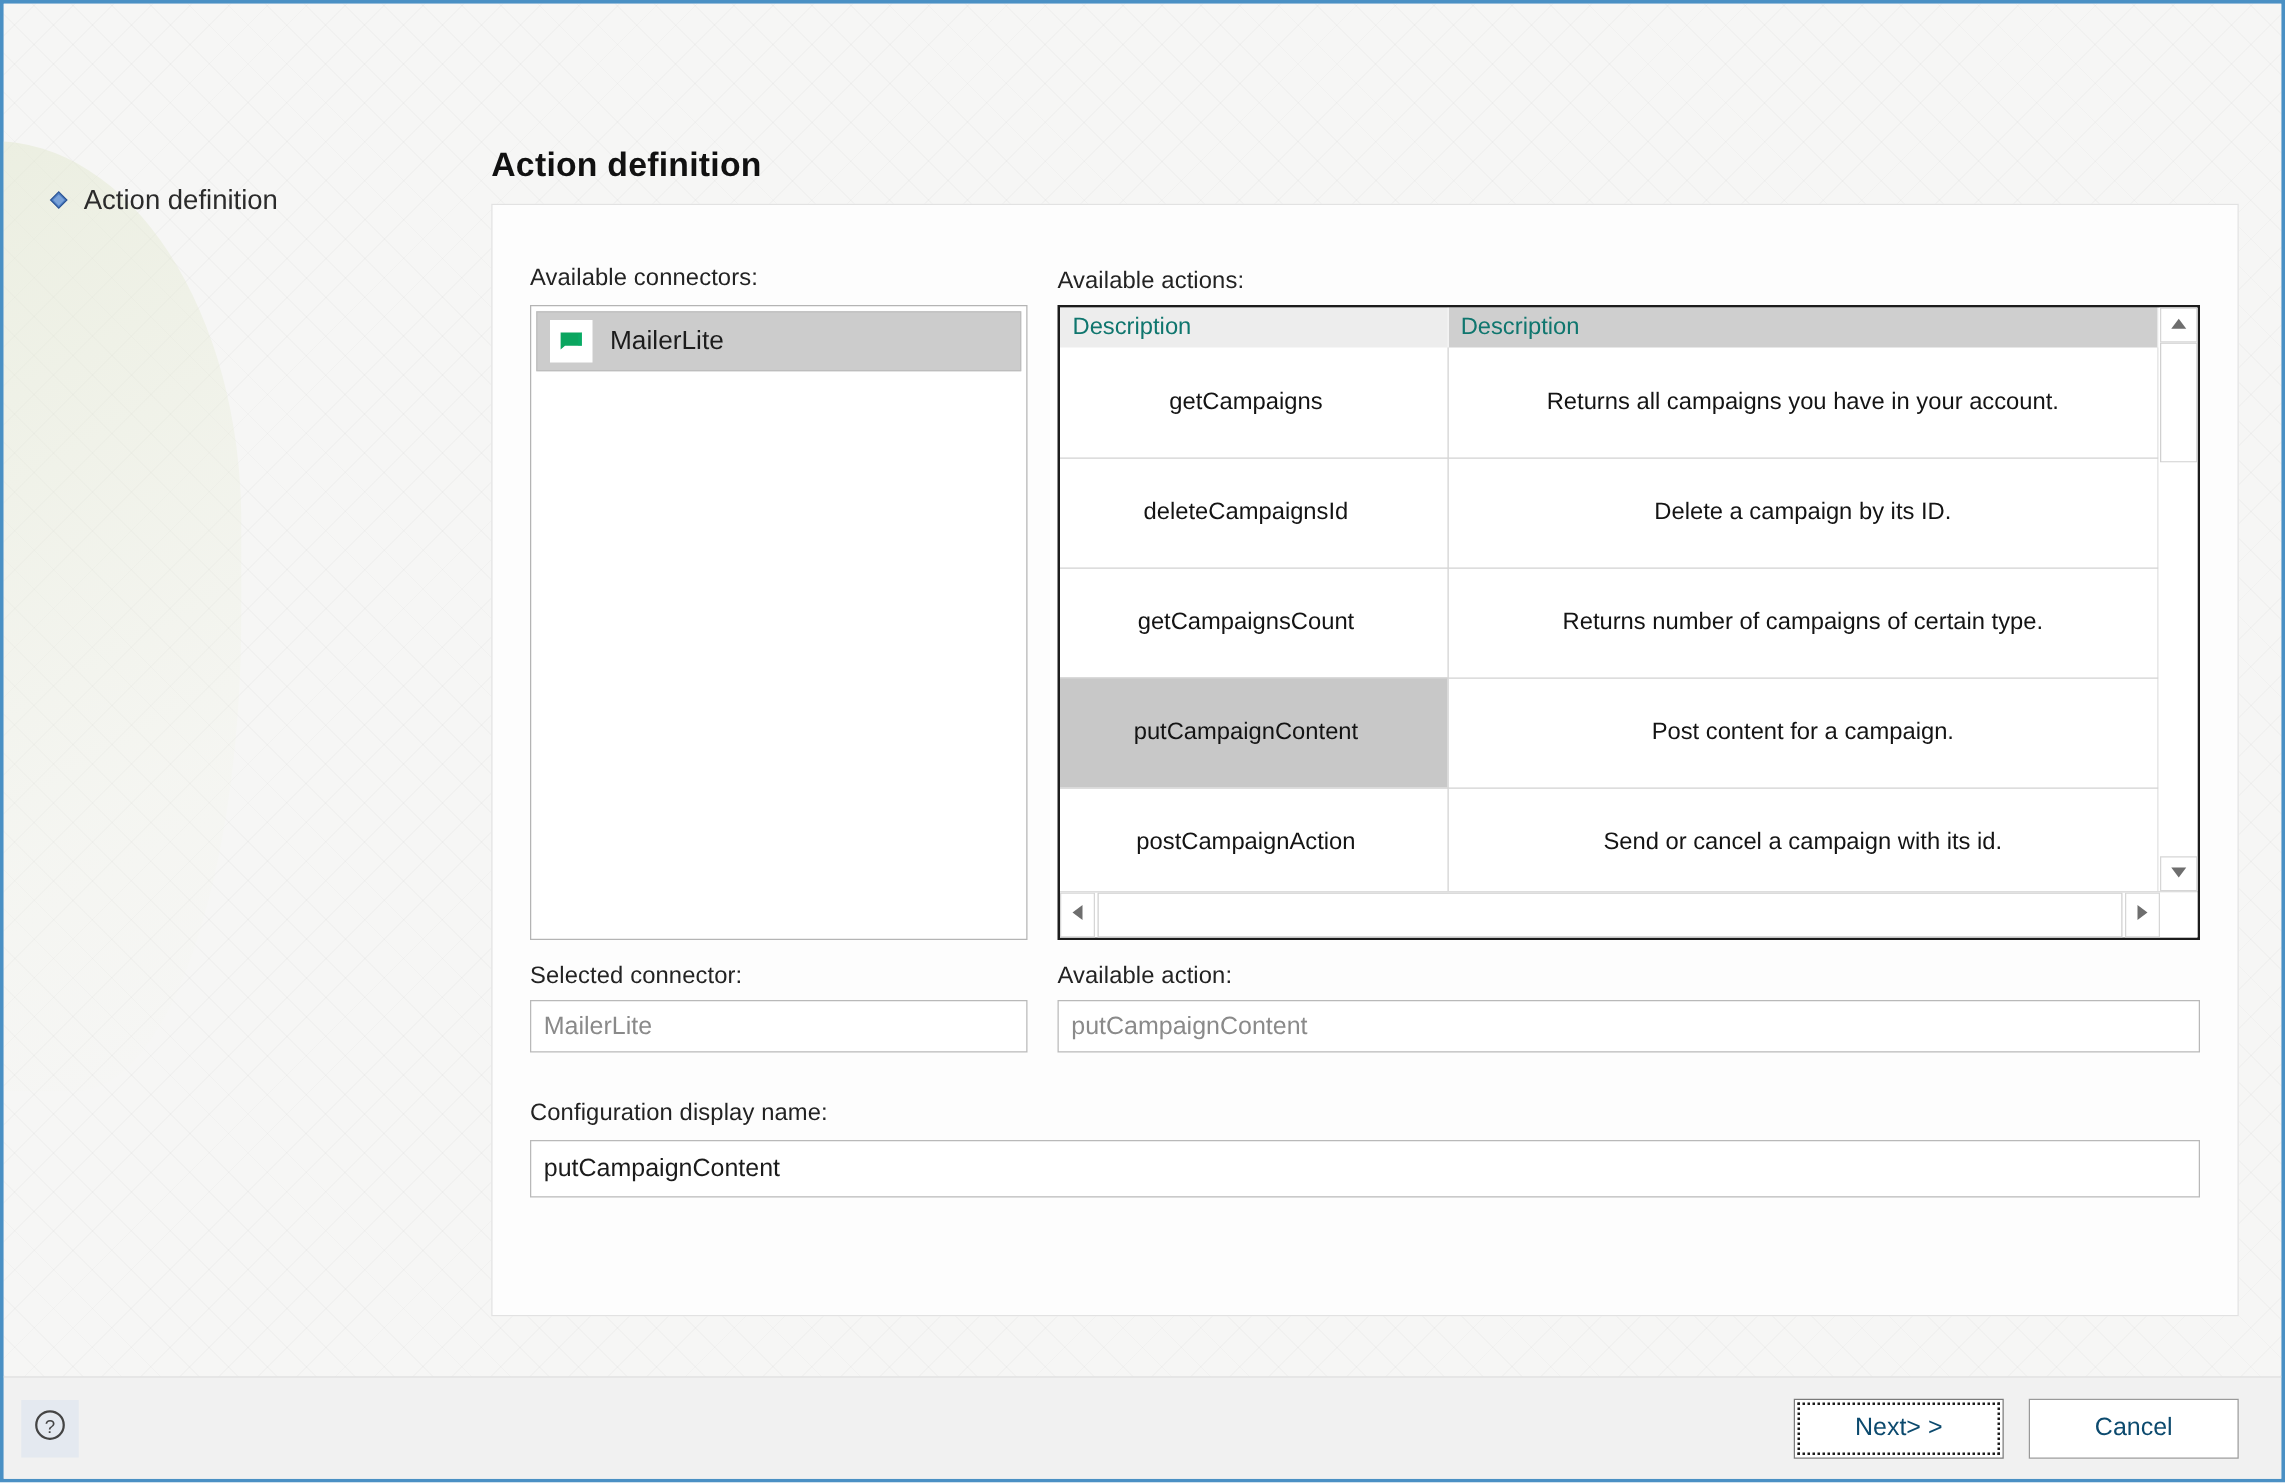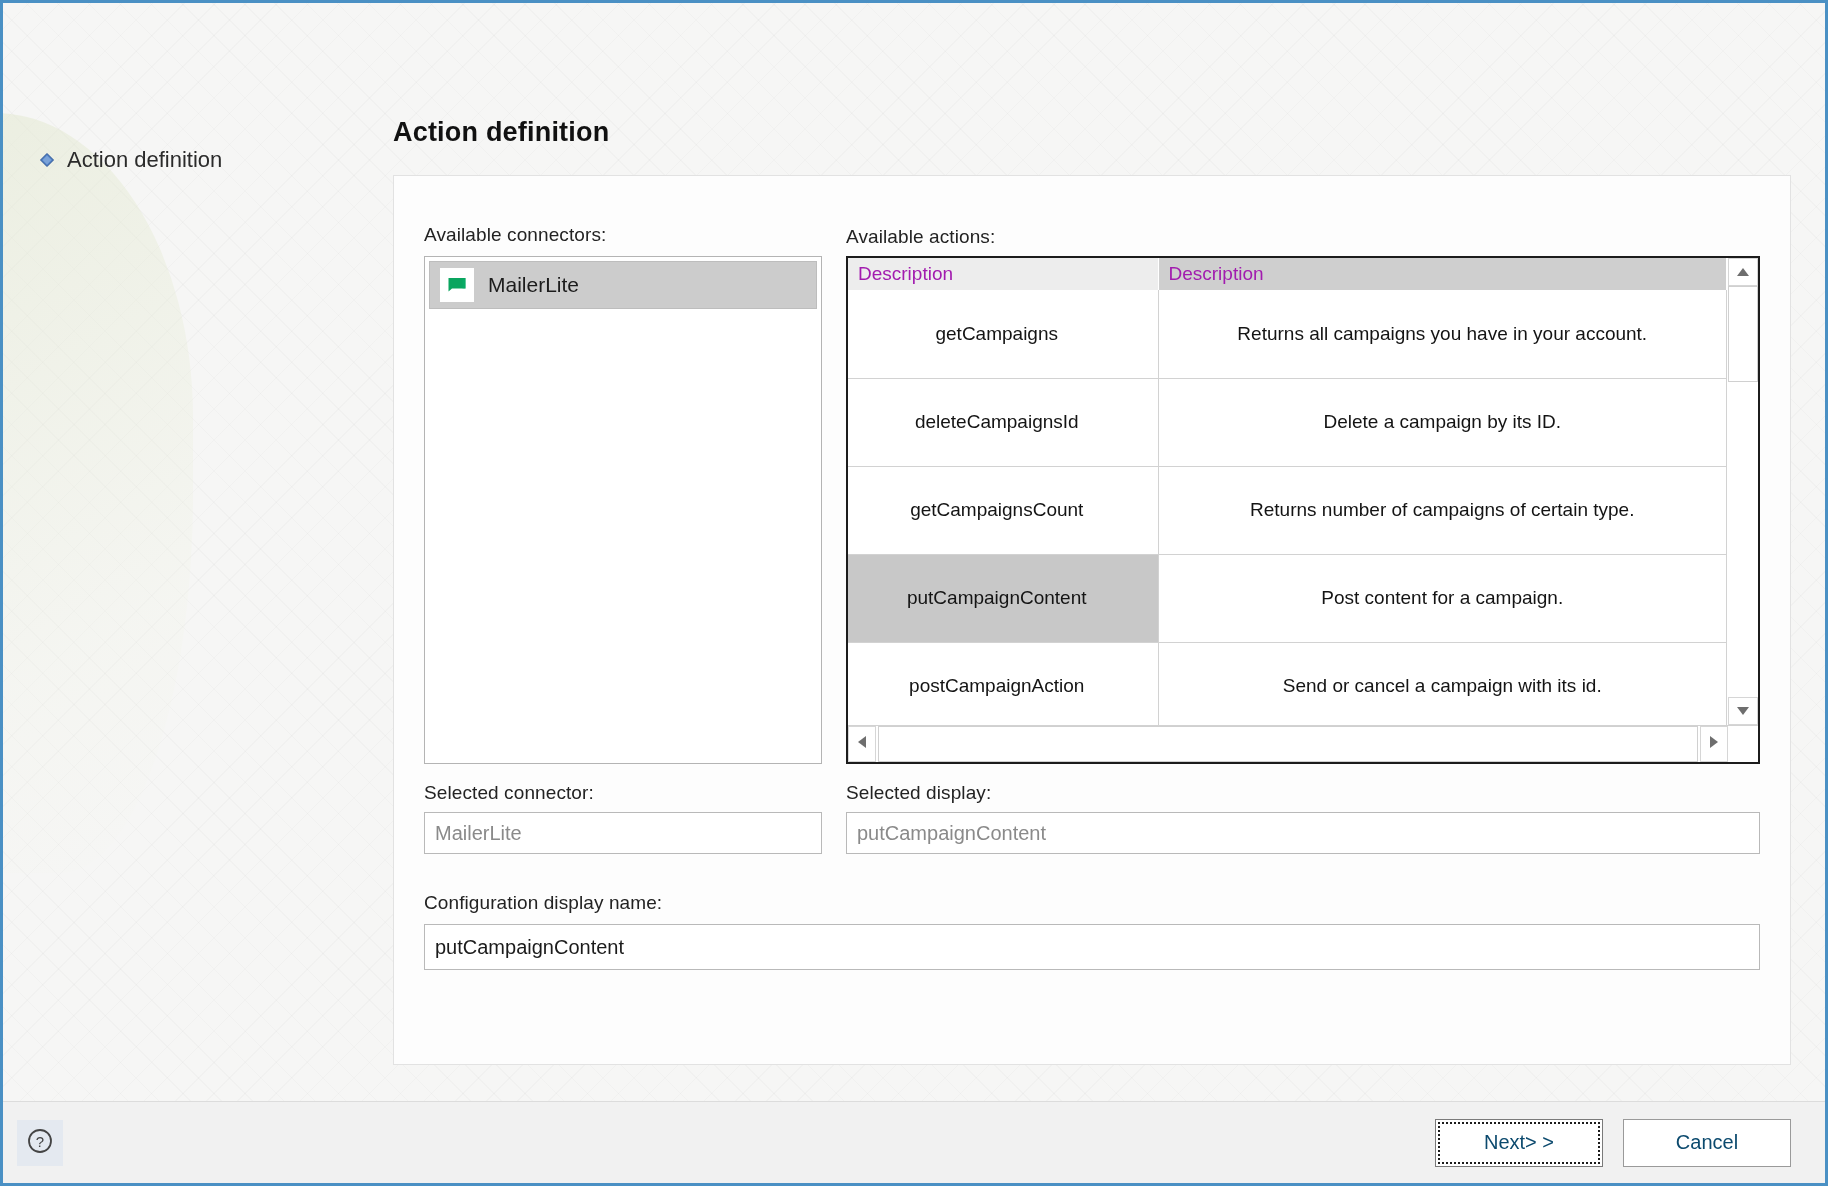--- a/index.html
+++ b/index.html
@@ -107,21 +107,21 @@
     font-weight: bold;
     color: #111111;
     margin: 114px 0 0 0;
     letter-spacing: 0.2px;
   }
 
   #panel {
     position: absolute;
     left: 0;
     right: 34px;
-    top: 172px;
+    top: 160px;
     height: 890px;
     background: #fdfdfd;
     border: 1px solid #e2e2e2;
     box-sizing: border-box;
   }
 
   .field-label {
     font-size: 19px;
     color: #232323;
     letter-spacing: 0.1px;
@@ -190,21 +190,21 @@
   }
   #tbl {
     width: 100%;
     border-collapse: collapse;
     table-layout: fixed;
   }
   #tbl th {
     background: #cfcfcf;
     font-weight: normal;
     font-size: 19px;
-    color: #a21caf;
+    color: #0f766e;
     text-align: left;
     padding: 5px 10px;
     height: 30px;
     box-sizing: border-box;
     border-right: 1px solid #ffffff;
   }
   #tbl th.col-name { background: #ededed; }
   #tbl td {
     font-size: 19px;
     color: #141414;
@@ -470,21 +470,21 @@
                   </svg>
               </span>
             </div>
             <div id="hcorner"></div>
           </div>
         </div>
 
         <div id="sel-connector-label" class="field-label">Selected connector:</div>
         <div id="sel-connector-input" class="txtbox">MailerLite</div>
 
-        <div id="sel-action-label" class="field-label">Selected display:</div>
+        <div id="sel-action-label" class="field-label">Available action:</div>
         <div id="sel-action-input" class="txtbox">putCampaignContent</div>
 
         <div id="cfg-label" class="field-label">Configuration display name:</div>
         <div id="cfg-input" class="txtbox editable">putCampaignContent</div>
 
       </div>
     </div>
   </div>
 
   <div id="footer">

